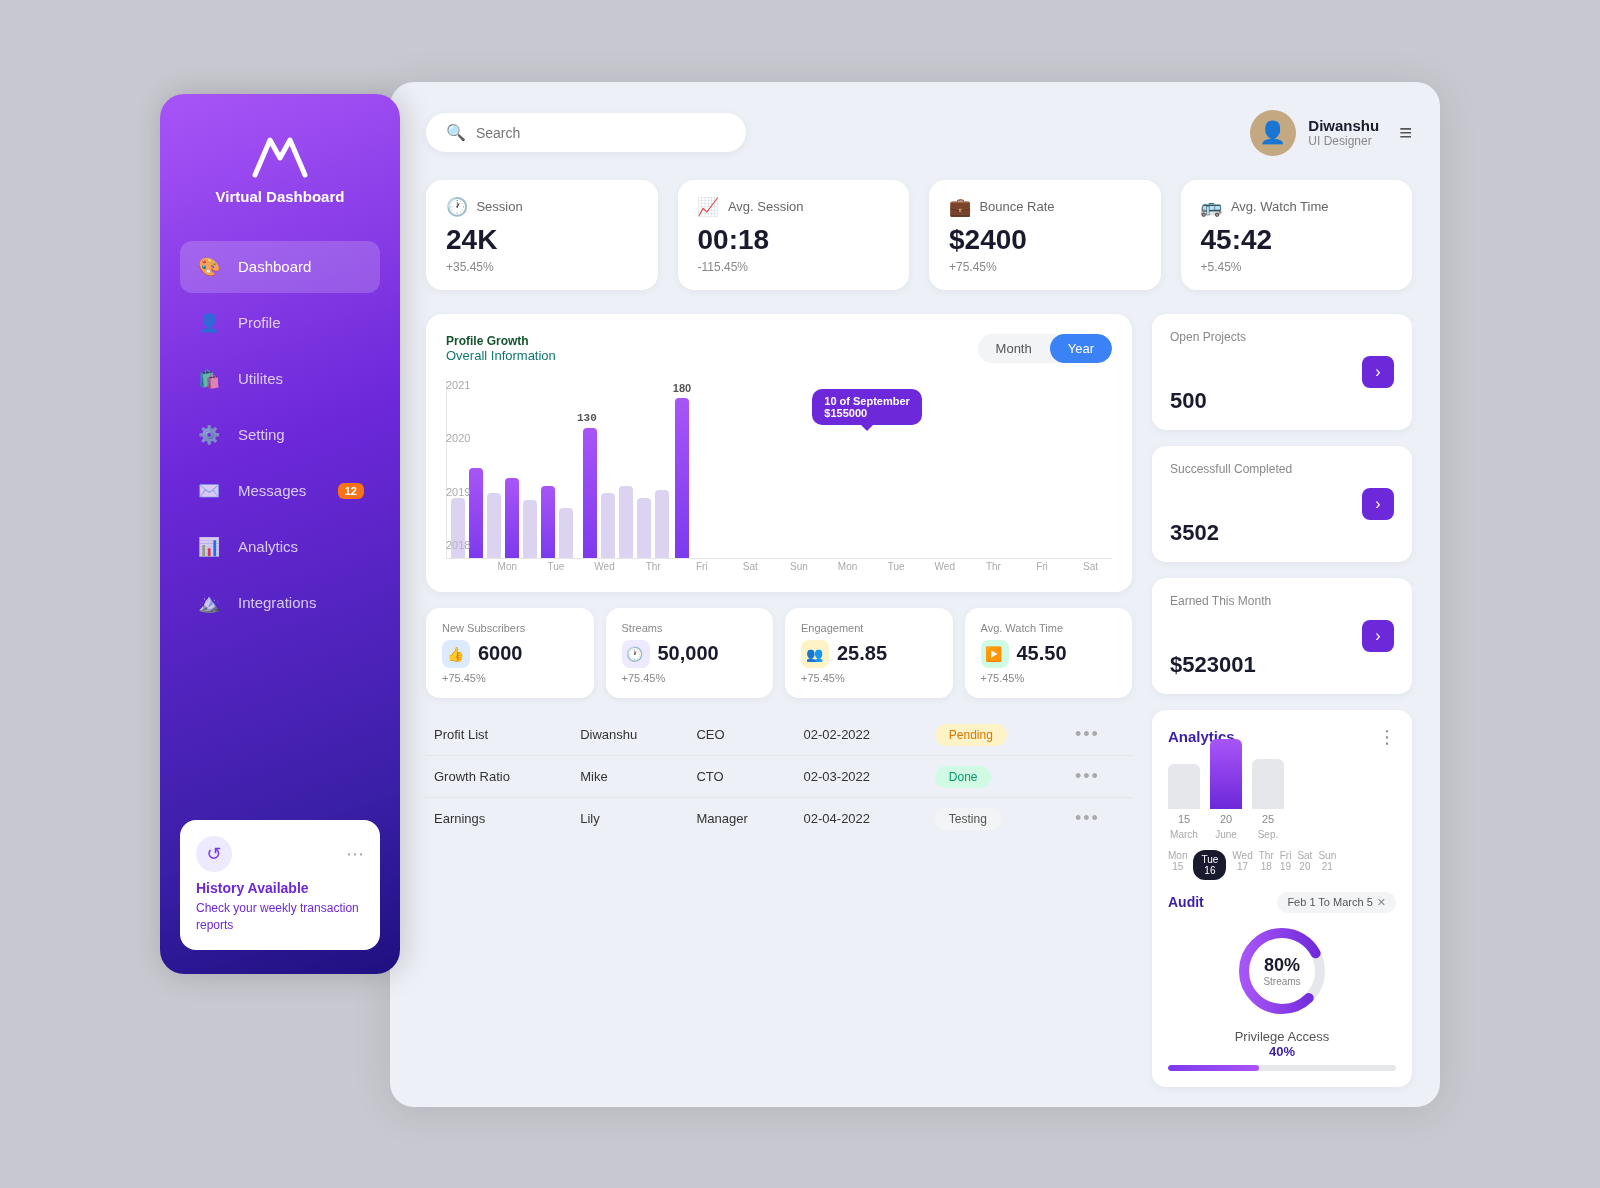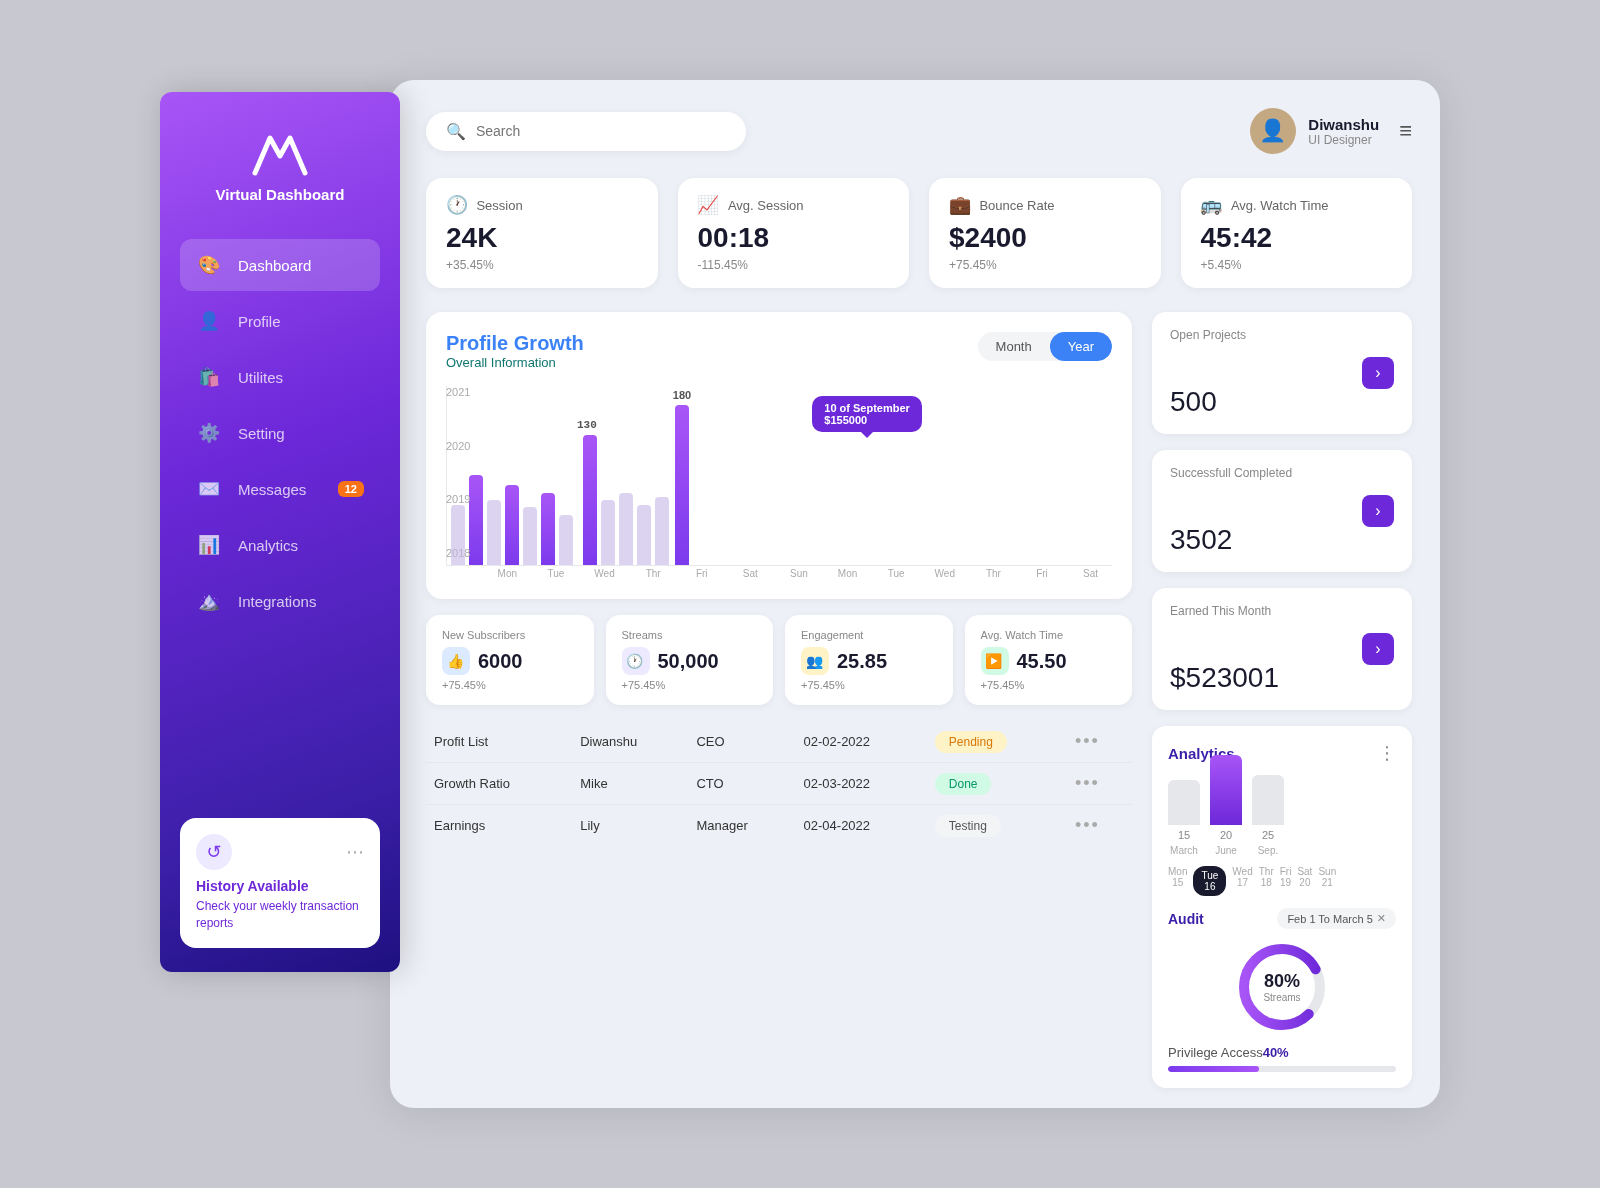--- a/index.html
+++ b/index.html
@@ -17,21 +17,21 @@
       gap: 0;
       position: relative;
       width: 1280px;
       min-height: 900px;
     }
     
     .sidebar {
       width: 240px;
       min-height: 880px;
       background: linear-gradient(160deg, #a855f7 0%, #6d28d9 40%, #3b1fa8 80%, #1e1080 100%);
-      border-radius: 12px;
+      border-radius: 24px;
       padding: 36px 20px 24px 20px;
       display: flex;
       flex-direction: column;
       position: relative;
       z-index: 2;
       box-shadow: 4px 0 30px rgba(0,0,0,0.18);
       margin-top: 24px;
       margin-bottom: 24px;
     }
     .sidebar-logo {
@@ -224,21 +224,21 @@
       border-radius: 16px;
       padding: 20px;
       box-shadow: 0 2px 8px rgba(0,0,0,0.05);
     }
     .growth-header {
       display: flex;
       align-items: flex-start;
       justify-content: space-between;
       margin-bottom: 16px;
     }
-    .growth-title { font-size: 20px; font-weight: 700; color: #3b82f6; }
+    .growth-title { font-size: 12px; font-weight: 700; color: #14532d; }
     .growth-subtitle { font-size: 13px; color: #0f766e; }
     .toggle-group {
       display: flex;
       background: #f3f4f6;
       border-radius: 20px;
       overflow: hidden;
     }
     .toggle-btn {
       padding: 7px 18px;
       font-size: 13px;
@@ -354,21 +354,21 @@
       background: #fff;
       border-radius: 14px;
       padding: 16px 18px;
       display: flex;
       align-items: center;
       justify-content: space-between;
       box-shadow: 0 2px 8px rgba(0,0,0,0.05);
     }
     .project-info {}
     .project-label { font-size: 12px; color: #888; }
-    .project-value { font-size: 28px; font-weight: 400; color: #1a1a2e; margin-top: 44px; }
+    .project-value { font-size: 22px; font-weight: 700; color: #1a1a2e; margin-top: 44px; }
     .arrow-btn {
       width: 32px;
       height: 32px;
       background: #6d28d9;
       border-radius: 8px;
       display: flex;
       align-items: center;
       justify-content: center;
       color: #fff;
       font-size: 16px;
@@ -453,20 +453,21 @@
       transform: translate(-50%, -50%);
       text-align: center;
     }
     .donut-pct { font-size: 18px; font-weight: 700; color: #1a1a2e; }
     .donut-sub { font-size: 10px; color: #888; }
     
     .privilege-row {
       display: flex;
       align-items: center;
       margin-bottom: 6px;
+      flex-direction: column;
     }
     .privilege-label { font-size: 13px; color: #555; }
     .privilege-pct { font-size: 13px; font-weight: 700; color: #3b1fa8; }
     .progress-bar {
       height: 6px;
       background: #e5e7eb;
       border-radius: 3px;
       overflow: hidden;
     }
     .progress-fill {

